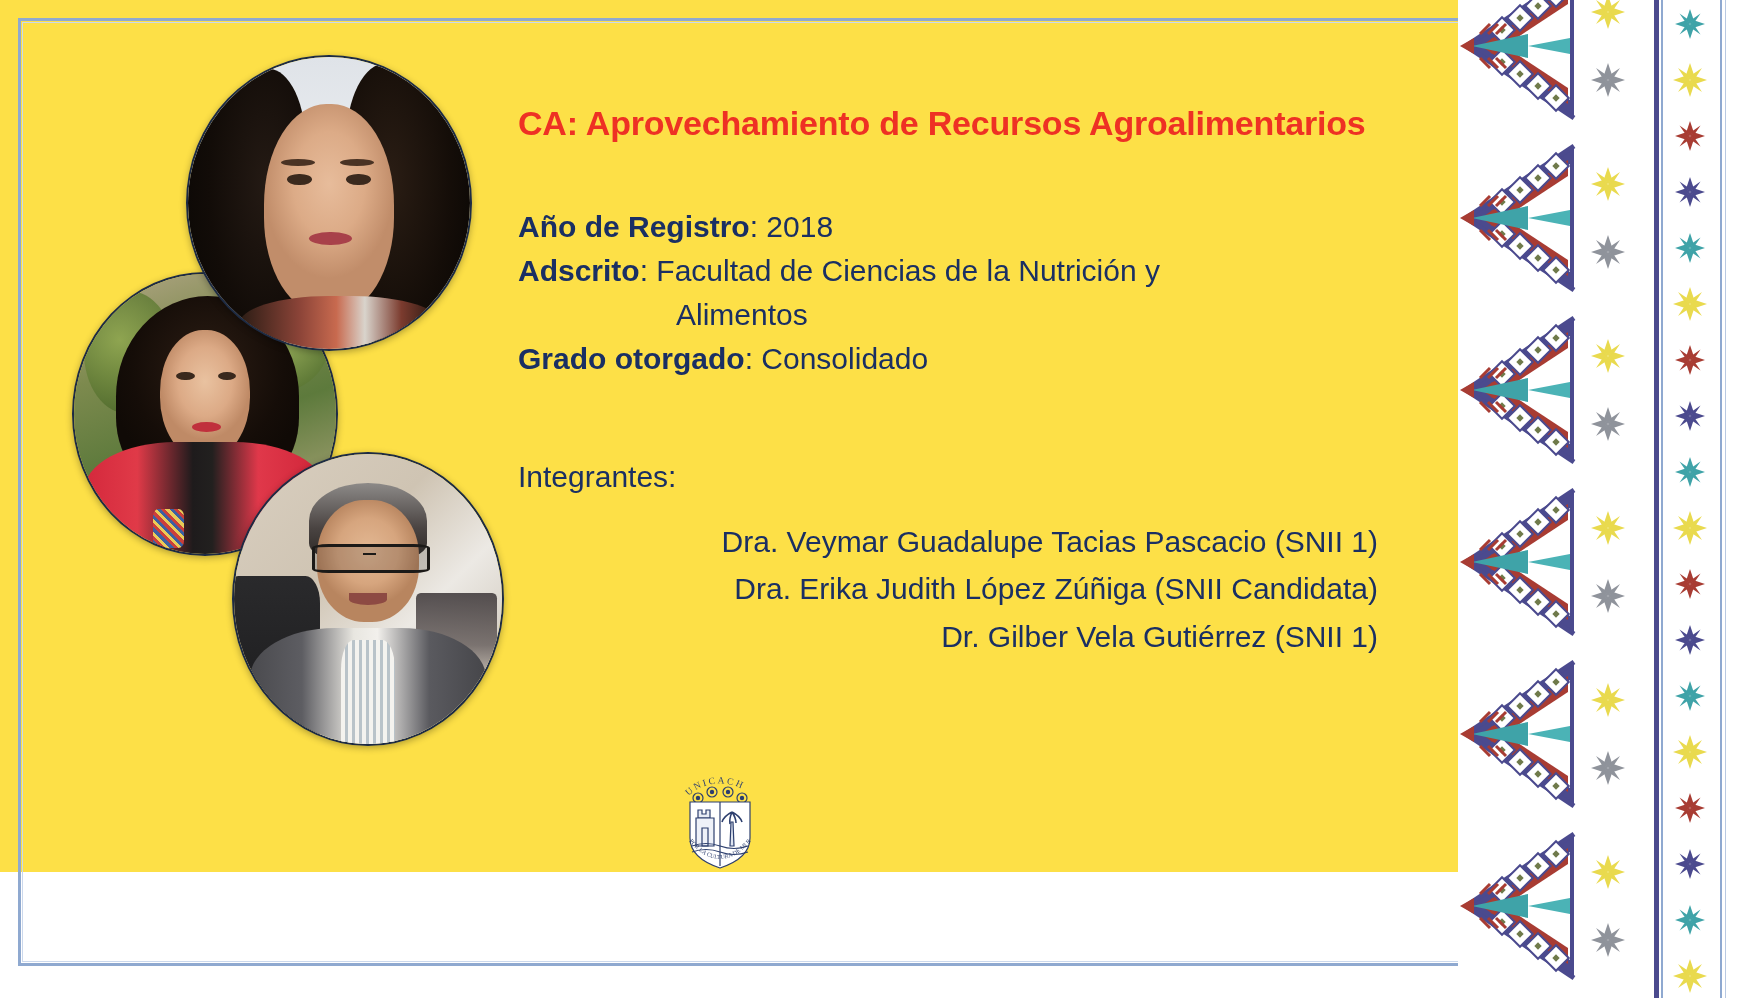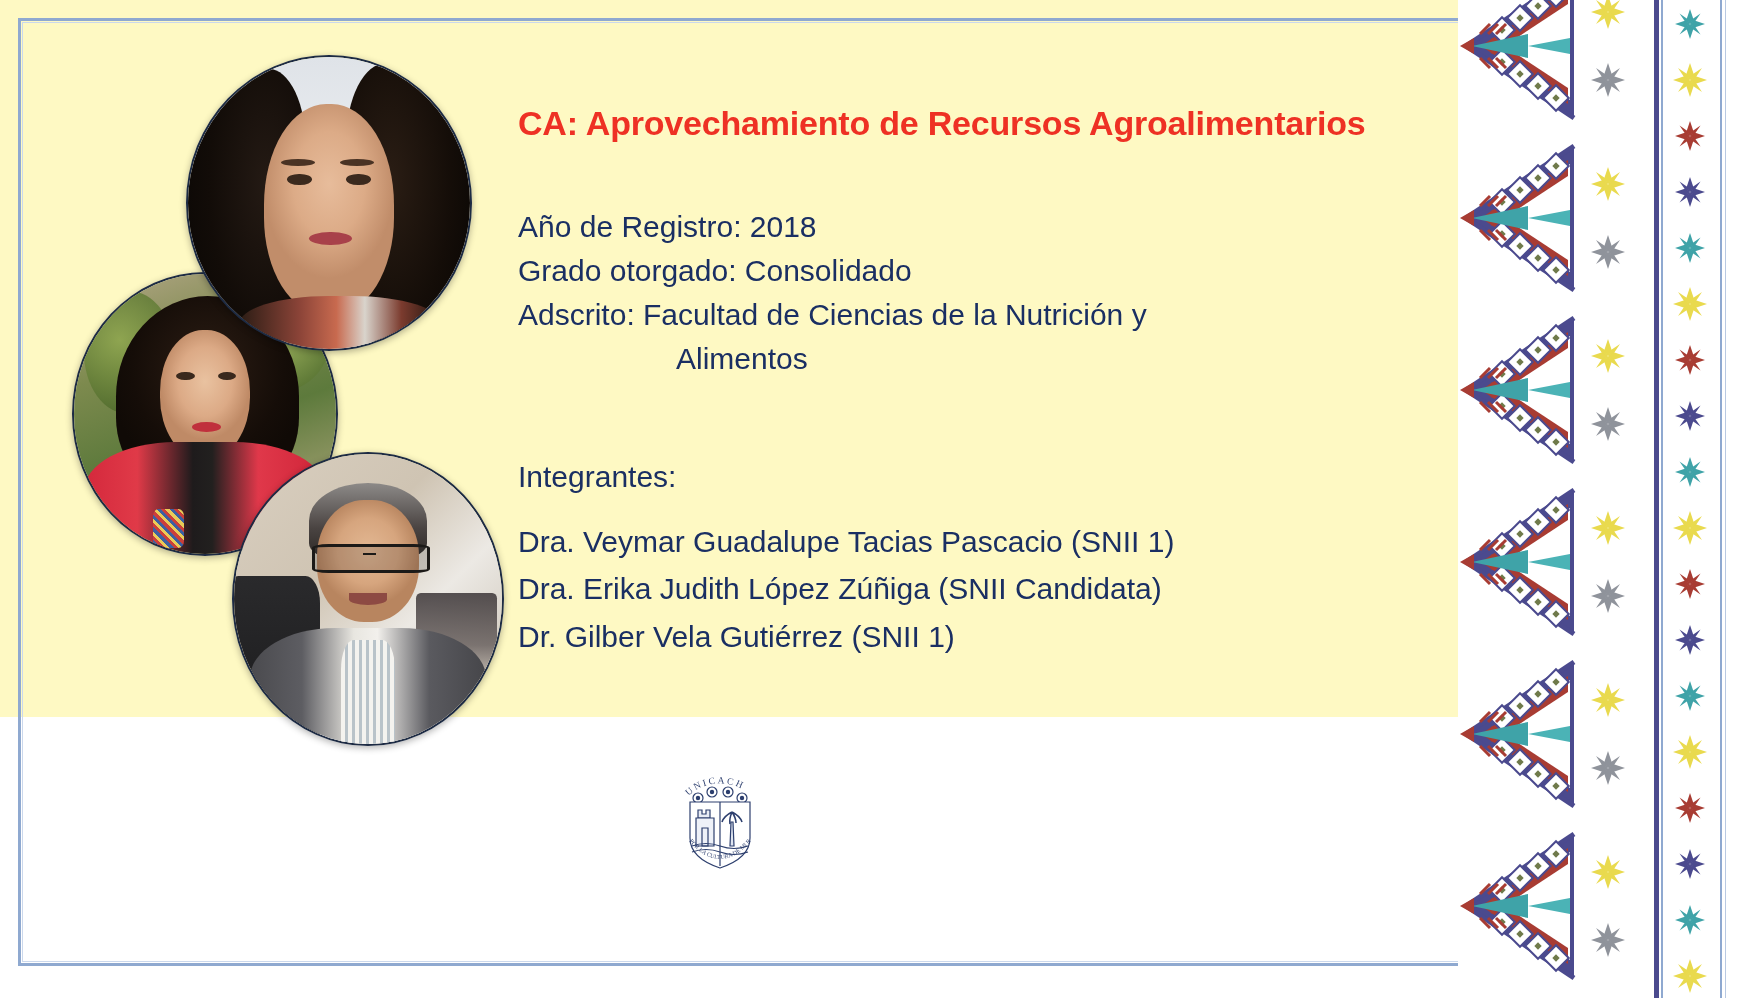--- a/index.html
+++ b/index.html
@@ -4,22 +4,22 @@
 <style>
   html,body{margin:0;padding:0;}
   body{
     width:1738px;height:998px;
     background:#ffffff;
     font-family:"Liberation Sans", sans-serif;
     overflow:hidden;
   }
   #slide{
     position:relative;
-    width:1738px;height:717px;
-    background:#fef9c3;
+    width:1738px;height:872px;
+    background:#fde047;
   }
   
   .frame{
     position:absolute;
     left:18px;top:18px;
     width:1692px;height:948px;
     border:3px solid #8fa9d0;
     box-sizing:border-box;
     pointer-events:none;
   }
@@ -121,31 +121,31 @@
     border-radius:24% 24% 0 0;}
 
   
   .title{
     position:absolute;left:518px;top:104px;
     font-size:34px;font-weight:bold;color:#ee3124;
     letter-spacing:-0.2px;white-space:nowrap;
   }
   .meta{position:absolute;left:518px;top:205px;width:840px;
     font-size:30px;color:#1a2f63;line-height:1.47;}
-  .meta .lbl{font-weight:normal;}
+  .meta .lbl{font-weight:bold;}
   .meta .ind{display:block;padding-left:158px;}
   .integrantes{
     position:absolute;left:518px;top:460px;
     font-size:30px;font-weight:normal;color:#1a2f63;
   }
   .members{
     position:absolute;left:518px;top:518px;width:860px;
     font-size:30px;color:#1a2f63;line-height:1.58;
   }
-  .members div{white-space:nowrap;}
+  .members div{white-space:nowrap;text-align:right;}
 
   
   .footer-left{
     position:absolute;left:86px;top:812px;
     font-size:25px;font-weight:bold;color:#14306b;
     font-variant:small-caps;letter-spacing:.3px;
   }
   .footer-right{
     position:absolute;left:795px;top:812px;
     font-size:25px;font-weight:bold;color:#14306b;
@@ -216,25 +216,25 @@
     </div>
   </div>
 
   <div class="title">CA: Aprovechamiento de Recursos Agroalimentarios</div>
 
   <div class="meta">
     <div>
       <span class="lbl">Año de Registro</span><span>: 2018</span>
     </div>
     <div>
-      <span class="lbl">Grado otorgado</span><span>: Consolidado</span>
-    </div>
-    <div>
       <span class="lbl">Adscrito</span><span>: Facultad de Ciencias de la Nutrición y</span>
       <span class="ind">Alimentos</span>
+    </div>
+    <div>
+      <span class="lbl">Grado otorgado</span><span>: Consolidado</span>
     </div>
   </div>
 
   <div class="integrantes">Integrantes:</div>
   <div class="members">
     <div>Dra. Veymar Guadalupe Tacias Pascacio (SNII 1)</div>
     <div>Dra. Erika Judith López Zúñiga (SNII Candidata)</div>
     <div>Dr. Gilber Vela Gutiérrez (SNII 1)</div>
   </div>
 

